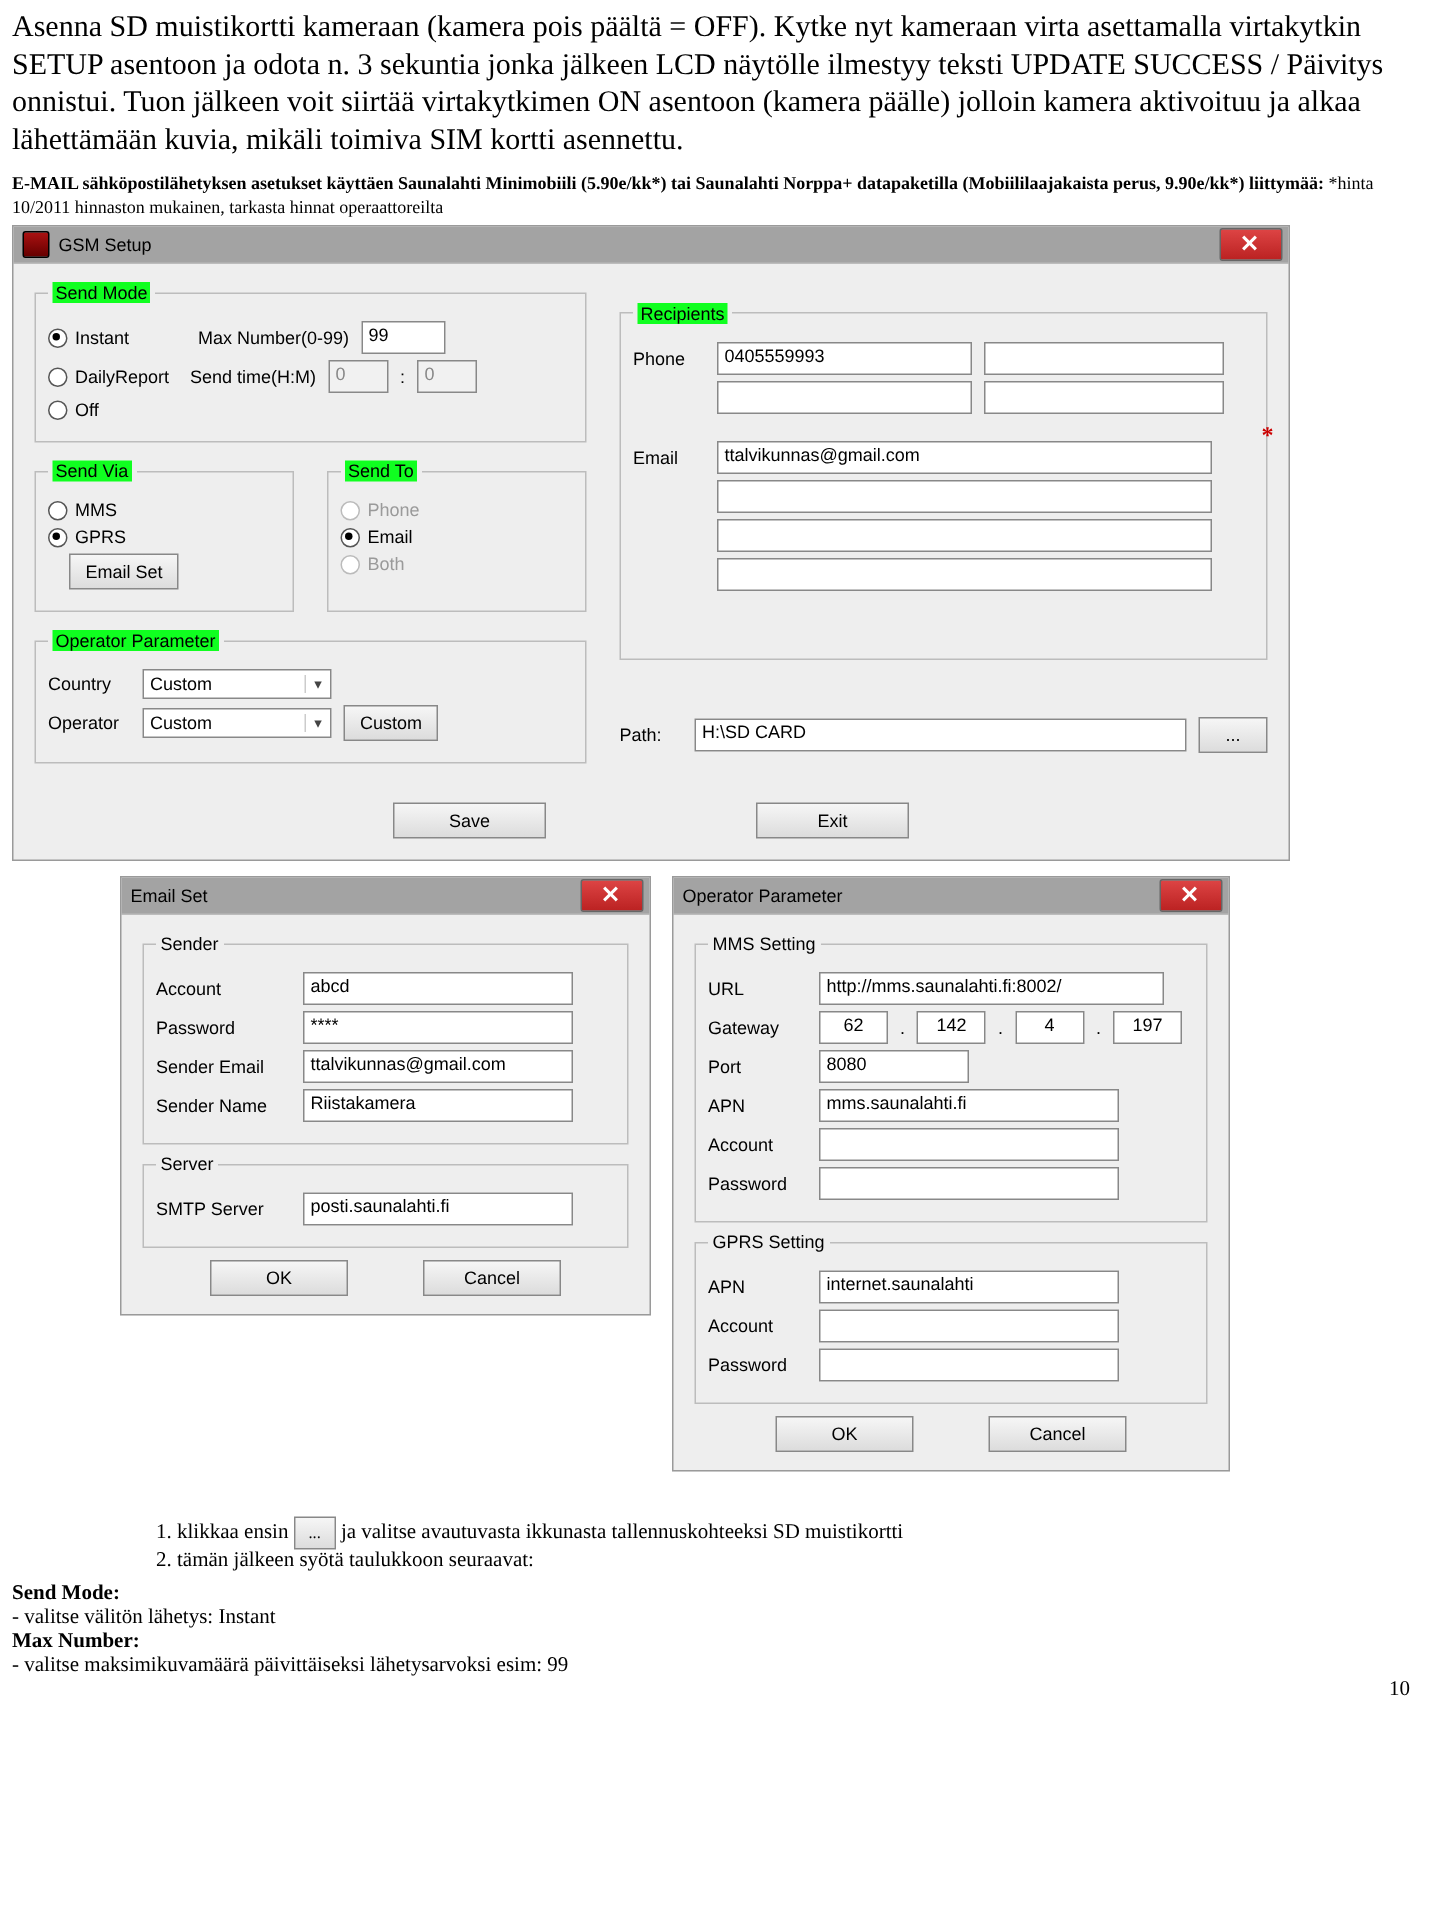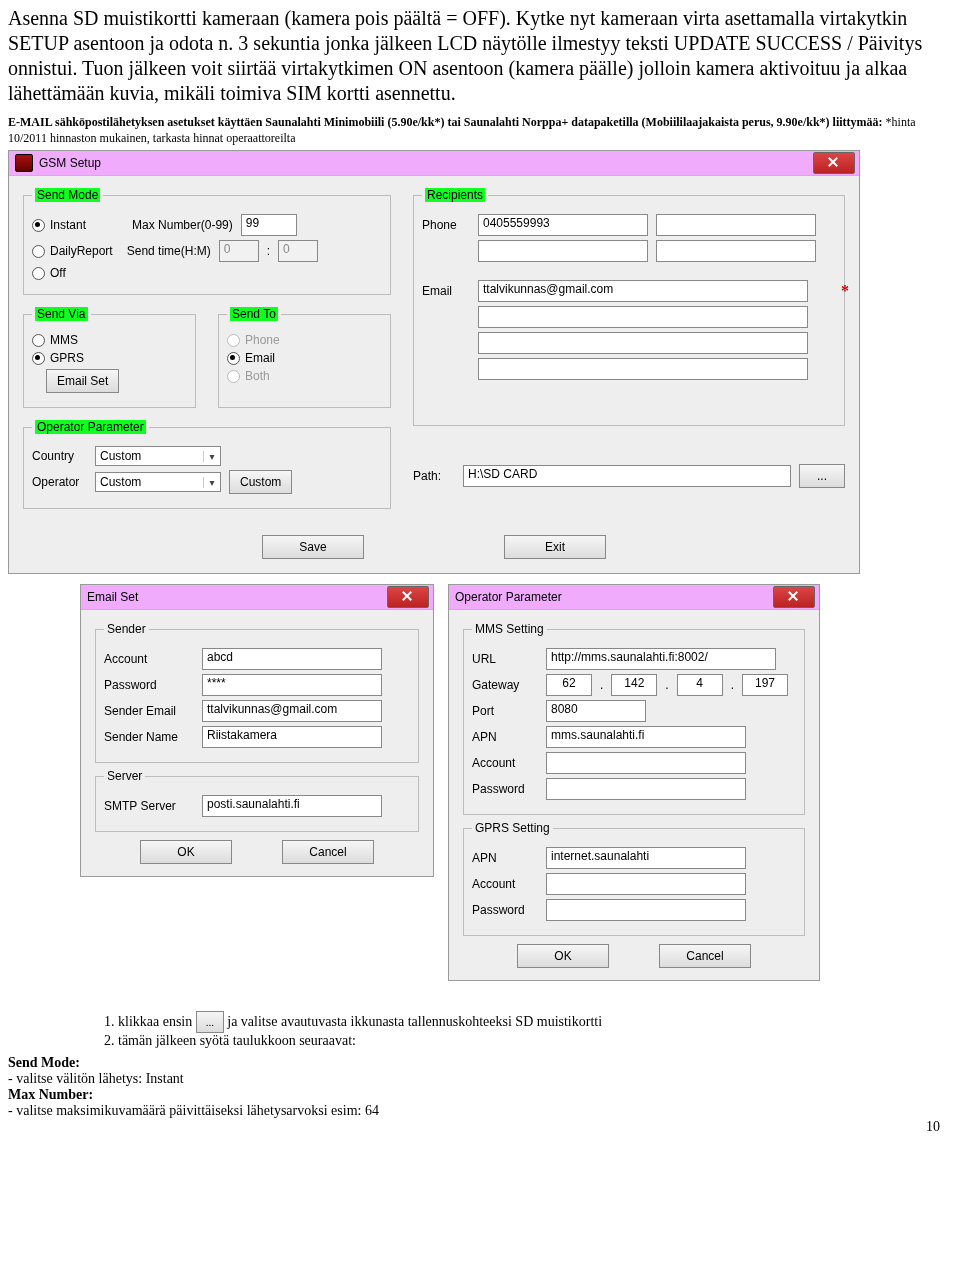--- a/index.html
+++ b/index.html
@@ -1,21 +1,21 @@
 <!DOCTYPE html>
 <html><head>
 <meta charset="utf-8">
 <style>
   body { margin:0; font-family:"Times New Roman",serif; font-size:14px; color:#000; background:#fff; width:960px; }
   .page { padding:6px 8px 10px 8px; }
   .intro { font-size:20px; line-height:1.25; }
   .heading { font-size:12px; font-weight:bold; margin-top:8px; line-height:1.35; }
   .heading .light { font-weight:normal; }
   .win { background:#eeeeee; border:1px solid #9a9a9a; font-family:Tahoma,Arial,sans-serif; font-size:12px; color:#000; position:relative; }
-  .titlebar { display:flex; align-items:center; justify-content:space-between; background:#f0abfc; border-bottom:1px solid #bcbcbc; height:24px; padding:0 4px 0 6px; }
+  .titlebar { display:flex; align-items:center; justify-content:space-between; background:#a3a3a3; border-bottom:1px solid #bcbcbc; height:24px; padding:0 4px 0 6px; }
   .titlebar .left { display:flex; align-items:center; gap:6px; }
   .appicon { width:16px; height:16px; background:linear-gradient(#a11,#600); border:1px solid #000; border-radius:2px; display:inline-block; }
   .closebtn { width:40px; height:20px; background:linear-gradient(#d44,#b22); border:1px solid #666; border-radius:2px; position:relative; }
   .closebtn:before,.closebtn:after { content:""; position:absolute; left:18px; top:3px; width:2px; height:12px; background:#fff; }
   .closebtn:before { transform:rotate(45deg); }
   .closebtn:after { transform:rotate(-45deg); }
   fieldset.grp { border:1px solid #bcbcbc; margin:6px; padding:8px 8px 10px 8px; }
   fieldset.grp > legend { padding:0 3px; font-size:12px; }
   .hl { background:#10ff20; padding:0 2px; }
   .radio { display:inline-flex; align-items:center; gap:5px; font-size:12px; }
@@ -53,21 +53,21 @@
   <div class="titlebar">
     <span class="left">
       <span class="appicon"></span>
       <span>GSM Setup</span>
     </span>
     <span class="closebtn"></span>
   </div>
   <div class="gsmbody" style="position:relative;">
     <span class="star" style="right:10px; top:106px;">*</span>
 
-    <div style="display:flex; gap:10px;">
+    <div style="display:flex; gap:10px;align-items:center;">
       <div style="width:380px;">
 
         <fieldset class="grp">
           <legend><span class="hl">Send Mode</span></legend>
           <div class="row">
             <span class="radio on">
                   <span class="dot"></span>
                   <span>Instant</span>
                 </span>
             <span style="width:30px;"></span>
@@ -311,21 +311,21 @@
       <span>klikkaa ensin </span>
       <span class="smbtn">...</span>
       <span> ja valitse avautuvasta ikkunasta tallennuskohteeksi SD muistikortti</span>
     </li>
     <li>tämän jälkeen syötä taulukkoon seuraavat:</li>
   </ol>
   <div class="bullets">
     <div><b>Send Mode:</b></div>
     <div>- valitse välitön lähetys: Instant</div>
     <div><b>Max Number:</b></div>
-    <div>- valitse maksimikuvamäärä päivittäiseksi lähetysarvoksi esim: 64</div>
+    <div>- valitse maksimikuvamäärä päivittäiseksi lähetysarvoksi esim: 99</div>
   </div>
 </div>
 
 <div style="position:relative; height:24px;">
   <span class="pagefoot">10</span>
 </div>
 
 </div>
 
 </body></html>

